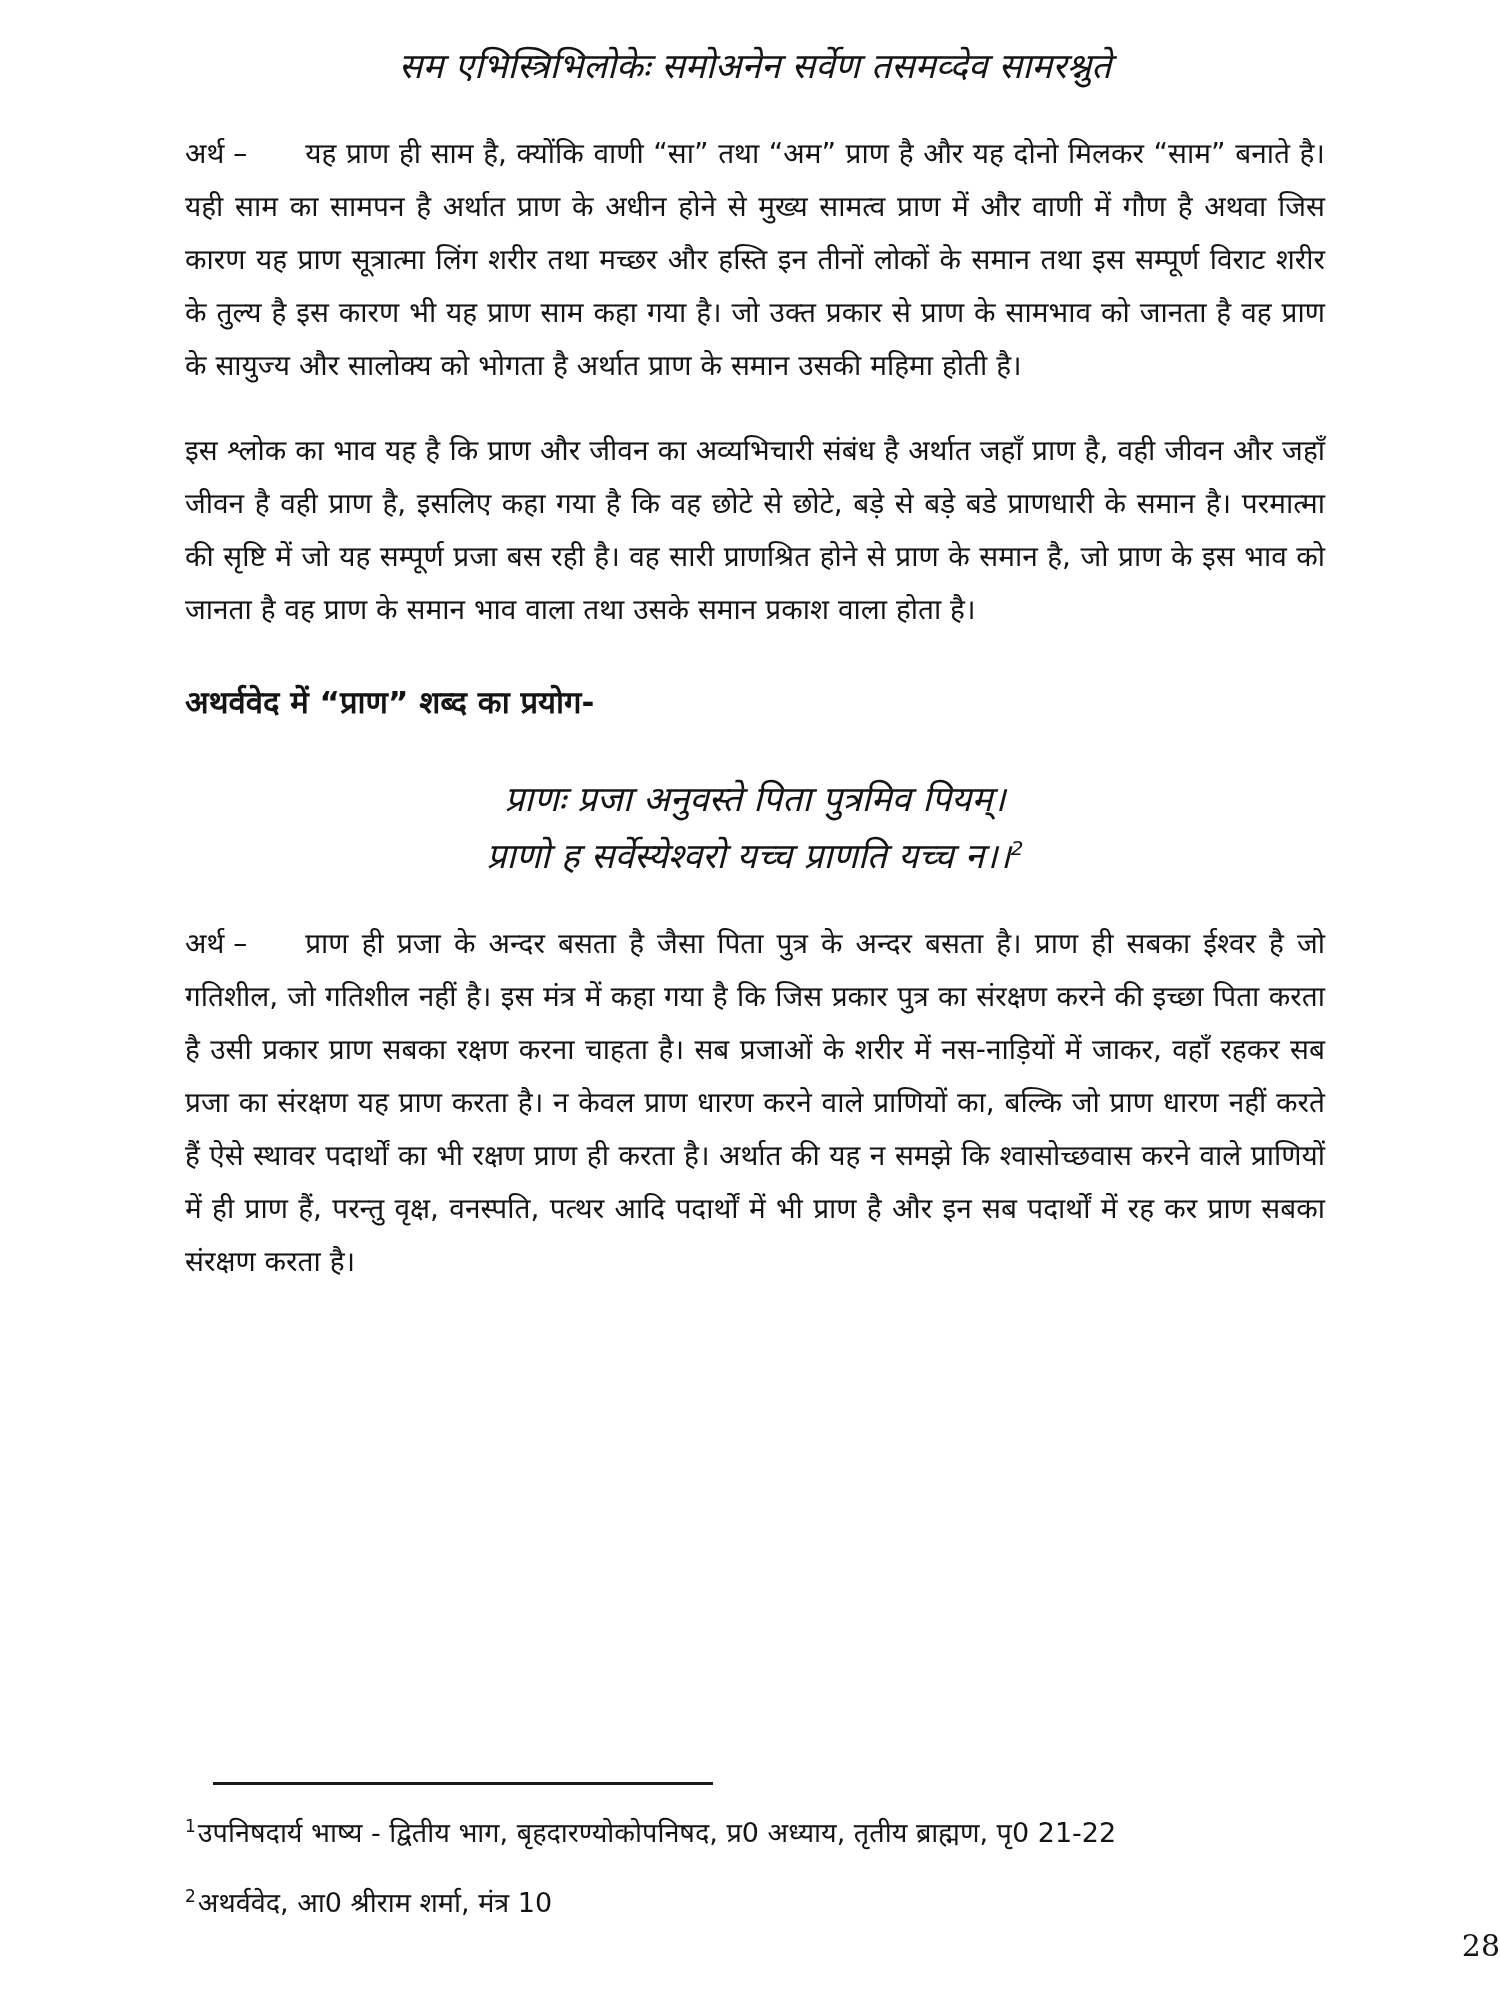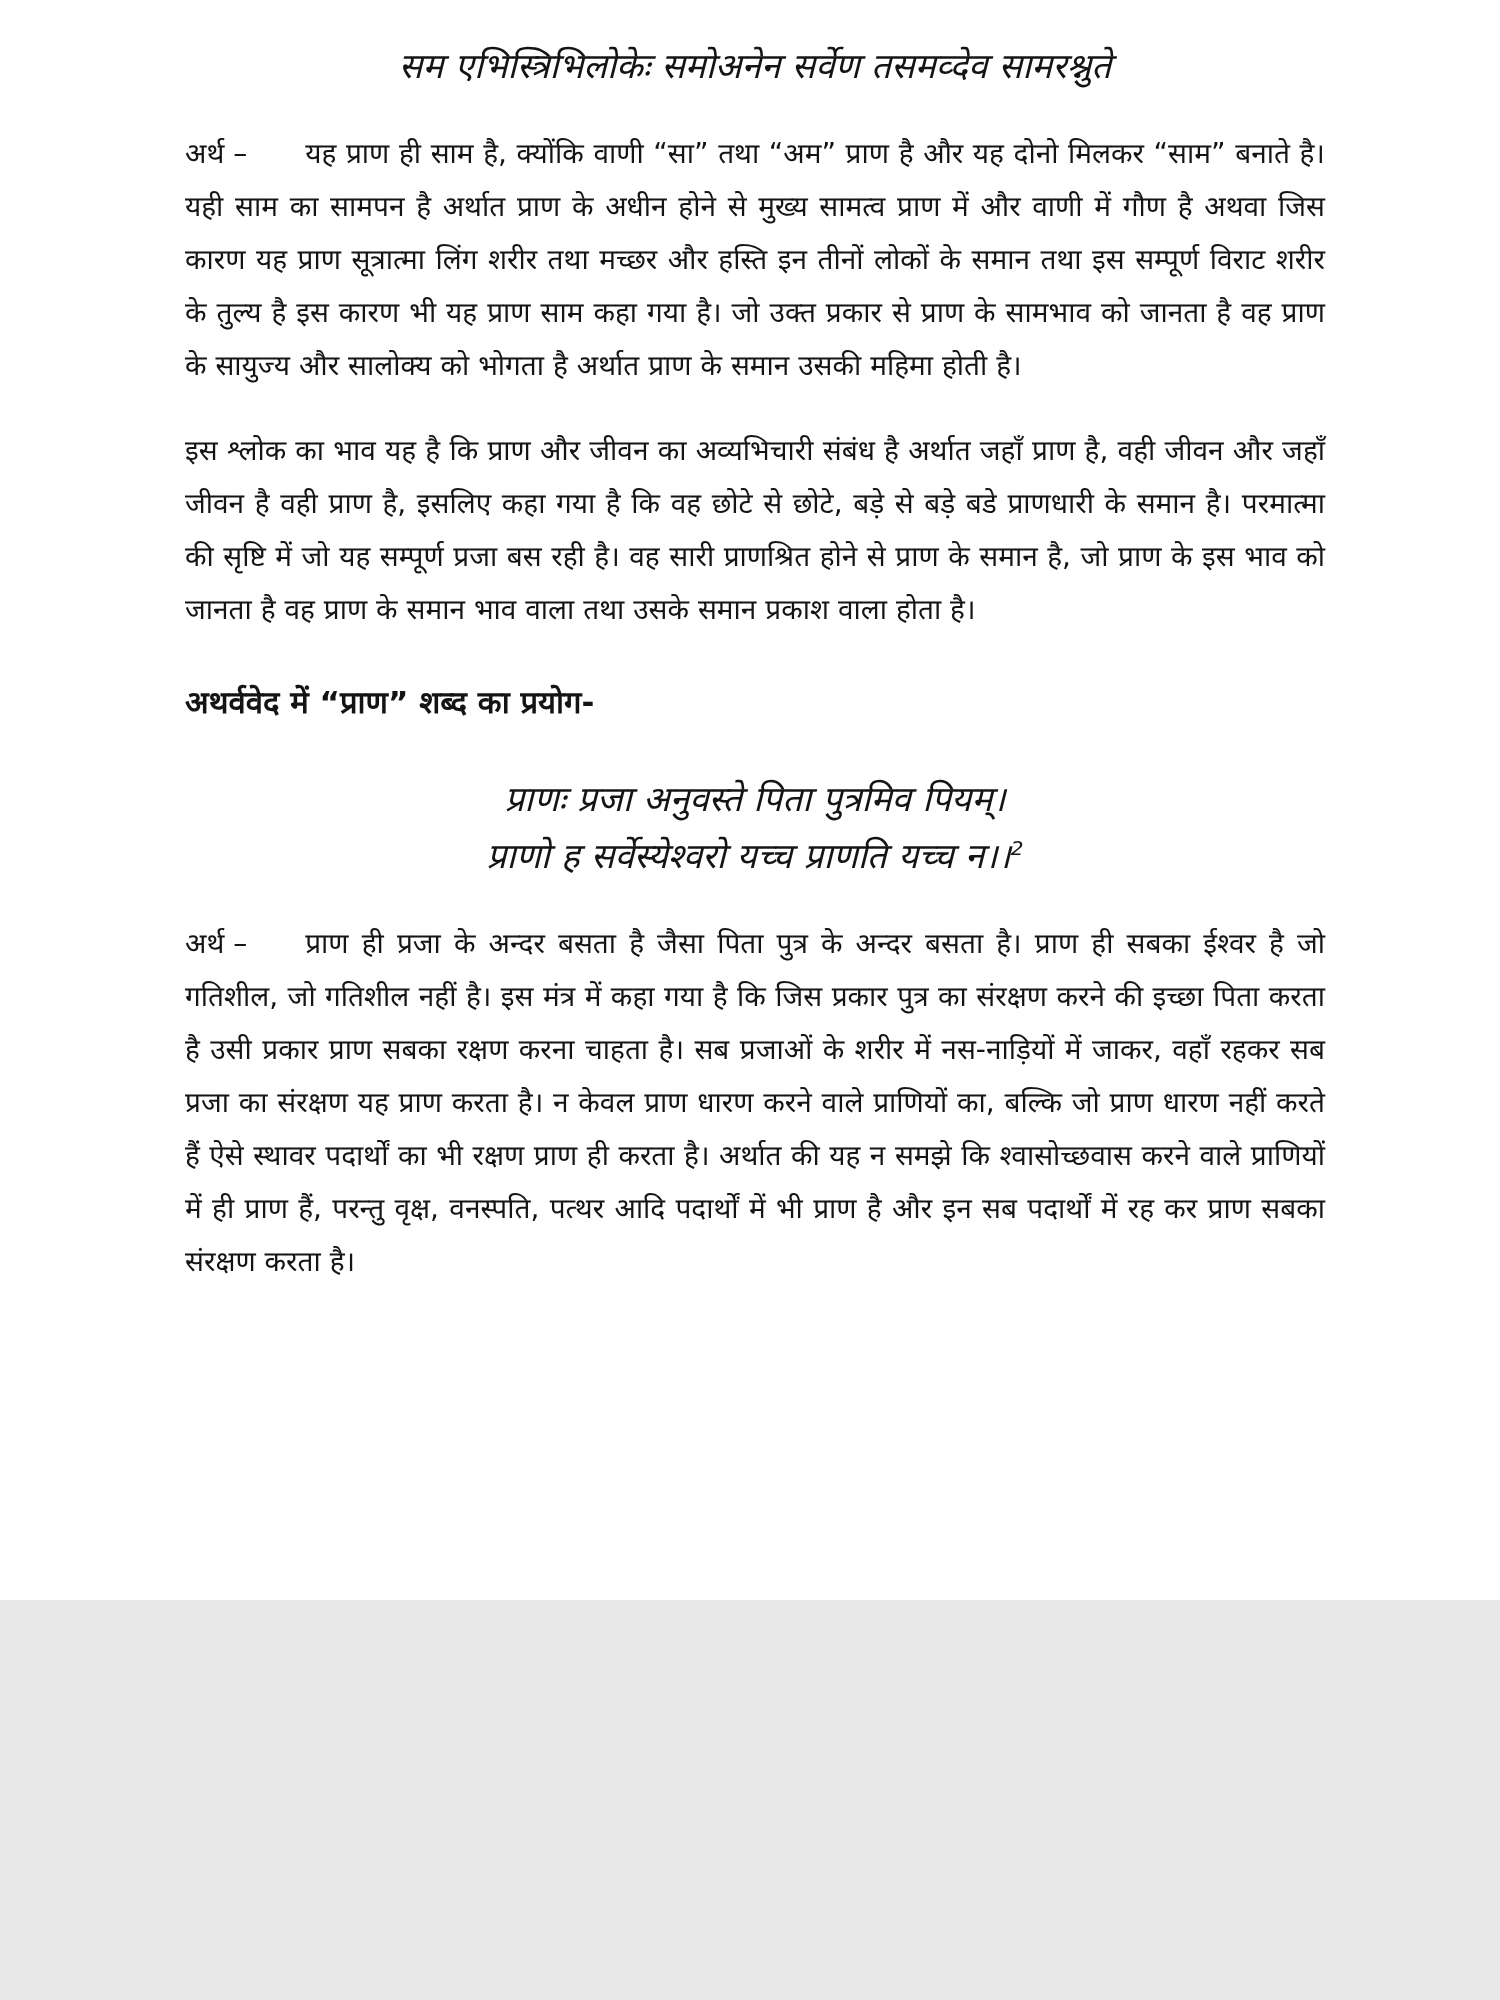--- a/index.html
+++ b/index.html
@@ -1,19 +1,19 @@
 <!DOCTYPE html>
 <html lang="hi"><head>
 <meta charset="utf-8">
 <style>
   html, body { margin: 0; padding: 0; background: #e8e8e8; }
   .page {
     position: relative;
     width: 1500px;
-    height: 1600px;
+    height: 2000px;
     margin: 0 auto;
     background: #ffffff;
     color: #141414;
     font-family: "DejaVu Sans", sans-serif;
     overflow: hidden;
   }
   .content {
     position: absolute;
     left: 185px;
     top: 38px;
@@ -110,15 +110,24 @@
       <div>प्राणः प्रजा अनुवस्ते पिता पुत्रमिव पियम्।</div>
       <div><span>प्राणो ह सर्वेस्येश्वरो यच्च प्राणति यच्च न।।</span><sup>2</sup></div>
     </div>
 
     <p class="para">
       <span class="para-label">अर्थ –</span><span>प्राण ही प्रजा के अन्दर बसता है जैसा पिता पुत्र के अन्दर बसता है। प्राण ही सबका ईश्वर है जो गतिशील, जो गतिशील नहीं है। इस मंत्र में कहा गया है कि जिस प्रकार पुत्र का संरक्षण करने की इच्छा पिता करता है उसी प्रकार प्राण सबका रक्षण करना चाहता है। सब प्रजाओं के शरीर में नस-नाड़ियों में जाकर, वहाँ रहकर सब प्रजा का संरक्षण यह प्राण करता है। न केवल प्राण धारण करने वाले प्राणियों का, बल्कि जो प्राण धारण नहीं करते हैं ऐसे स्थावर पदार्थों का भी रक्षण प्राण ही करता है। अर्थात की यह न समझे कि श्वासोच्छवास करने वाले प्राणियों में ही प्राण हैं, परन्तु वृक्ष, वनस्पति, पत्थर आदि पदार्थों में भी प्राण है और इन सब पदार्थों में रह कर प्राण सबका संरक्षण करता है।</span>
     </p>
 
   </div>
 
+  <div class="footnote-area">
+    <div class="footnote-rule"></div>
+    <div class="footnote">
+      <sup>1</sup><span>उपनिषदार्य भाष्य - द्वितीय भाग, बृहदारण्योकोपनिषद, प्र0 अध्याय, तृतीय ब्राह्मण, पृ0 21-22</span>
+    </div>
+    <div class="footnote">
+      <sup>2</sup><span>अथर्ववेद, आ0 श्रीराम शर्मा, मंत्र 10</span>
+    </div>
+  </div>
 
   <div class="page-number">28</div>
 </div>
 
 </body></html>

